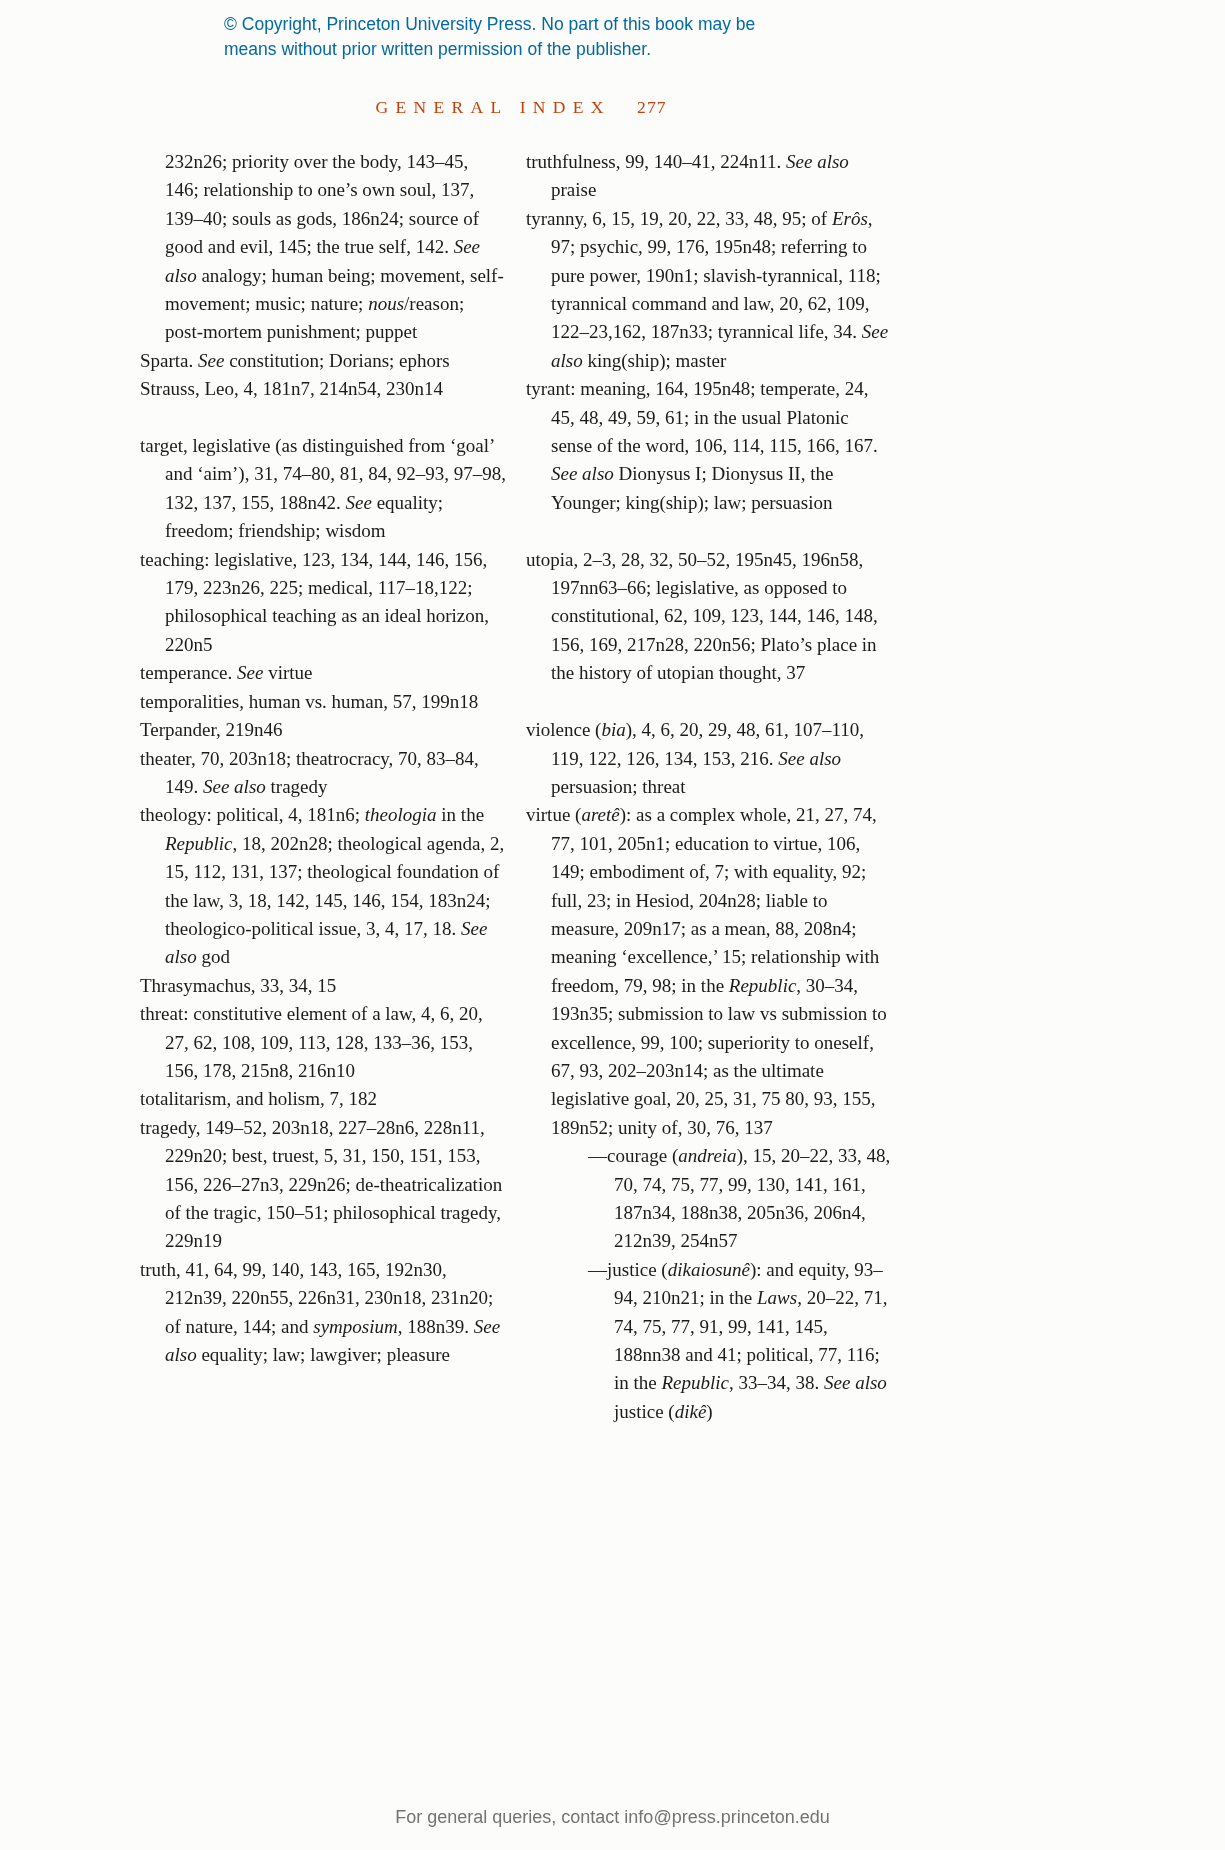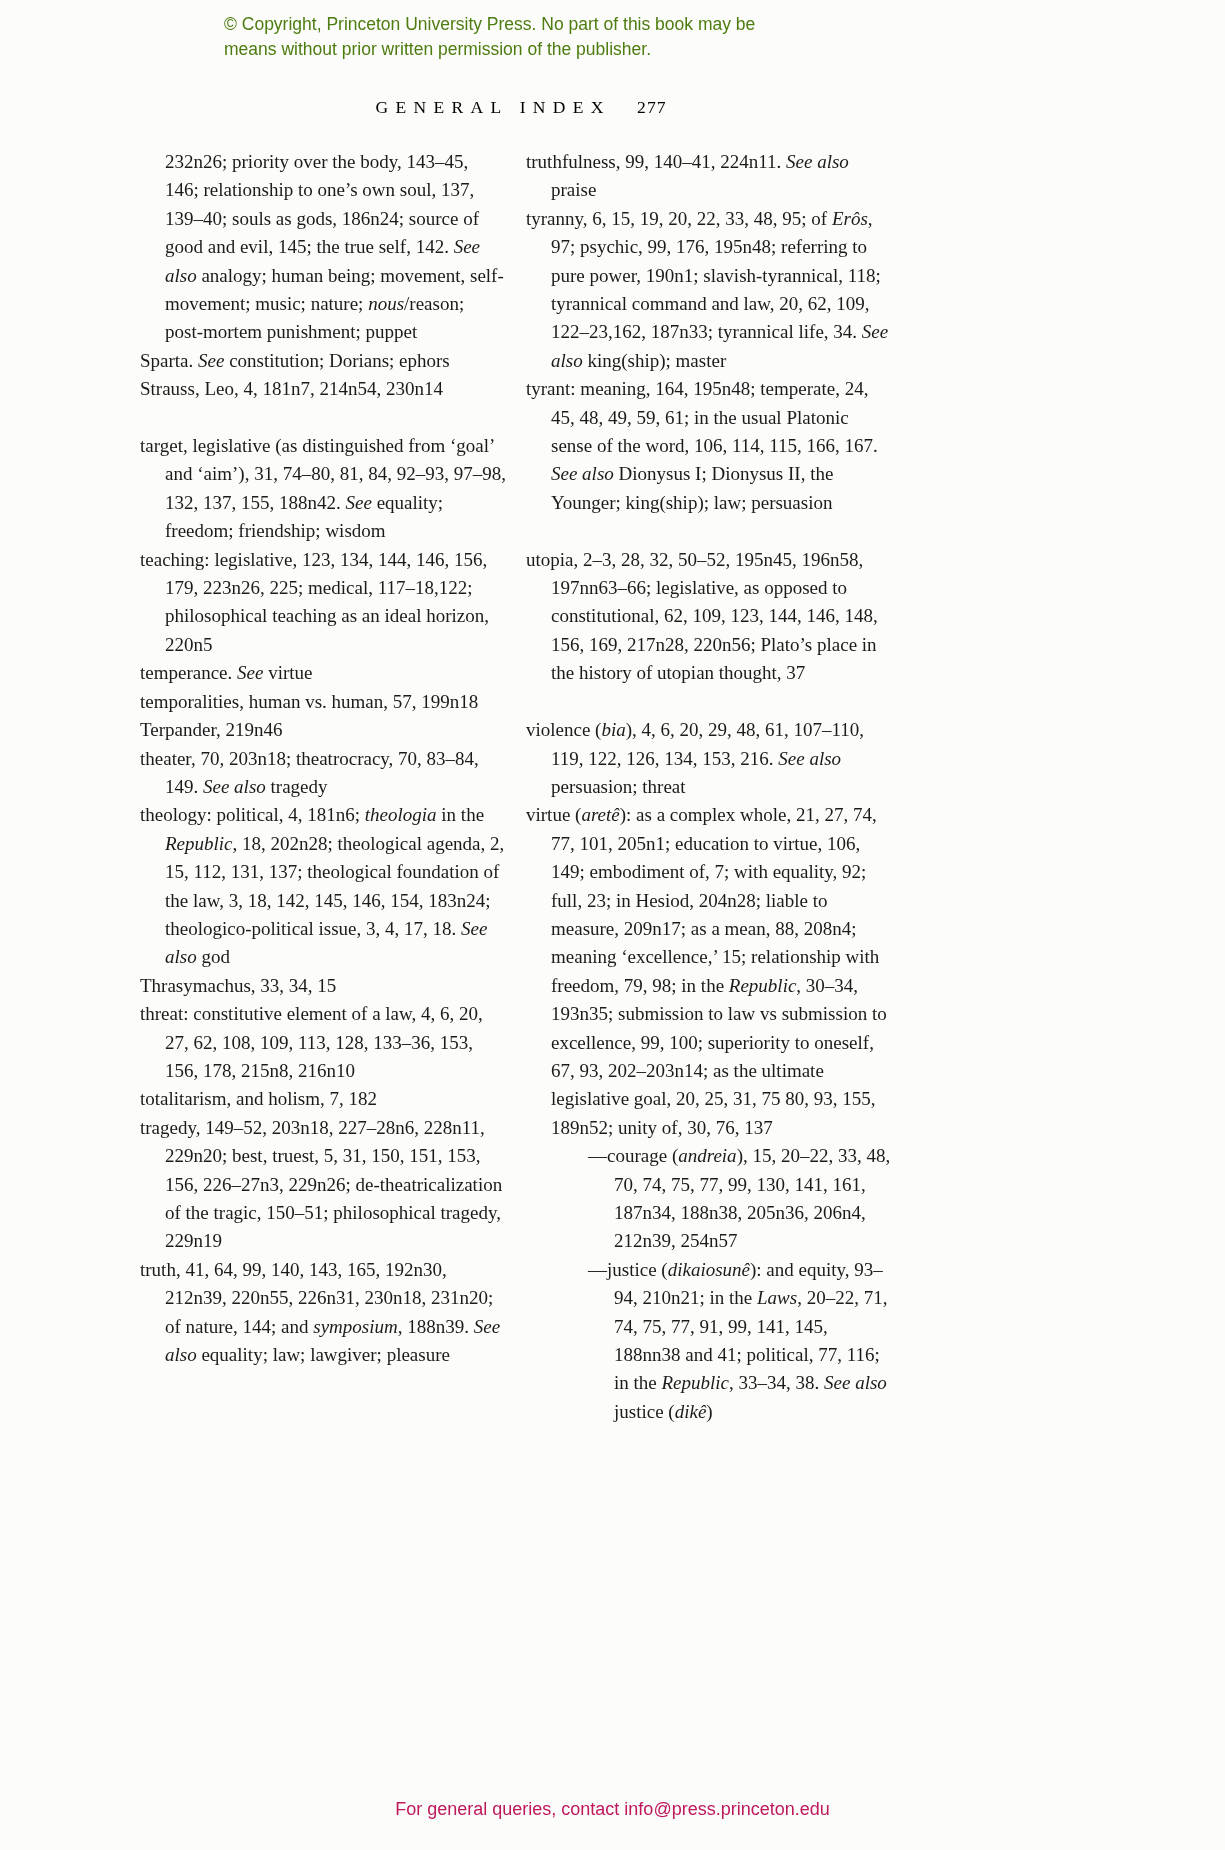--- a/index.html
+++ b/index.html
@@ -18,30 +18,30 @@
     overflow: hidden;
   }
   .copyright {
     position: absolute;
     top: 12px;
     left: 224px;
     width: 640px;
     font-family: "Liberation Sans", sans-serif;
     font-size: 17.5px;
     line-height: 24.5px;
-    color: #4d7c0f;
+    color: #0369a1;
   }
   .running-head {
     position: absolute;
     top: 97px;
     left: 140px;
     width: 762px;
     text-align: center;
     font-size: 17.5px;
-    color: #000000;
+    color: #c2410c;
     white-space: nowrap;
   }
   .rh-title { letter-spacing: 0.42em; }
   .rh-page  { margin-left: 1.5em; letter-spacing: 0.06em; }
   .columns {
     position: absolute;
     top: 148px;
     left: 140px;
     width: 762px;
     display: flex;
@@ -58,25 +58,25 @@
   }
   .entry i { font-style: italic; }
   .entry.cont { text-indent: 0; }
   .entry.gap  { margin-top: 28.4px; }
   .entry.sub  { padding-left: 88px; text-indent: -26px; }
   .page-footer {
     position: absolute;
     left: 0;
     right: 0;
     bottom: 22px;
-    margin: 8px;
+    margin: 0;
     text-align: center;
     font-family: "Liberation Sans", sans-serif;
     font-size: 18px;
-    color: #be185d;
+    color: #737373;
   }
 </style>
 </head>
 <body>
 
 <div class="page">
 
   <div class="copyright">
     <div>© Copyright, Princeton University Press. No part of this book may be</div>
     <div>means without prior written permission of the publisher.</div>

